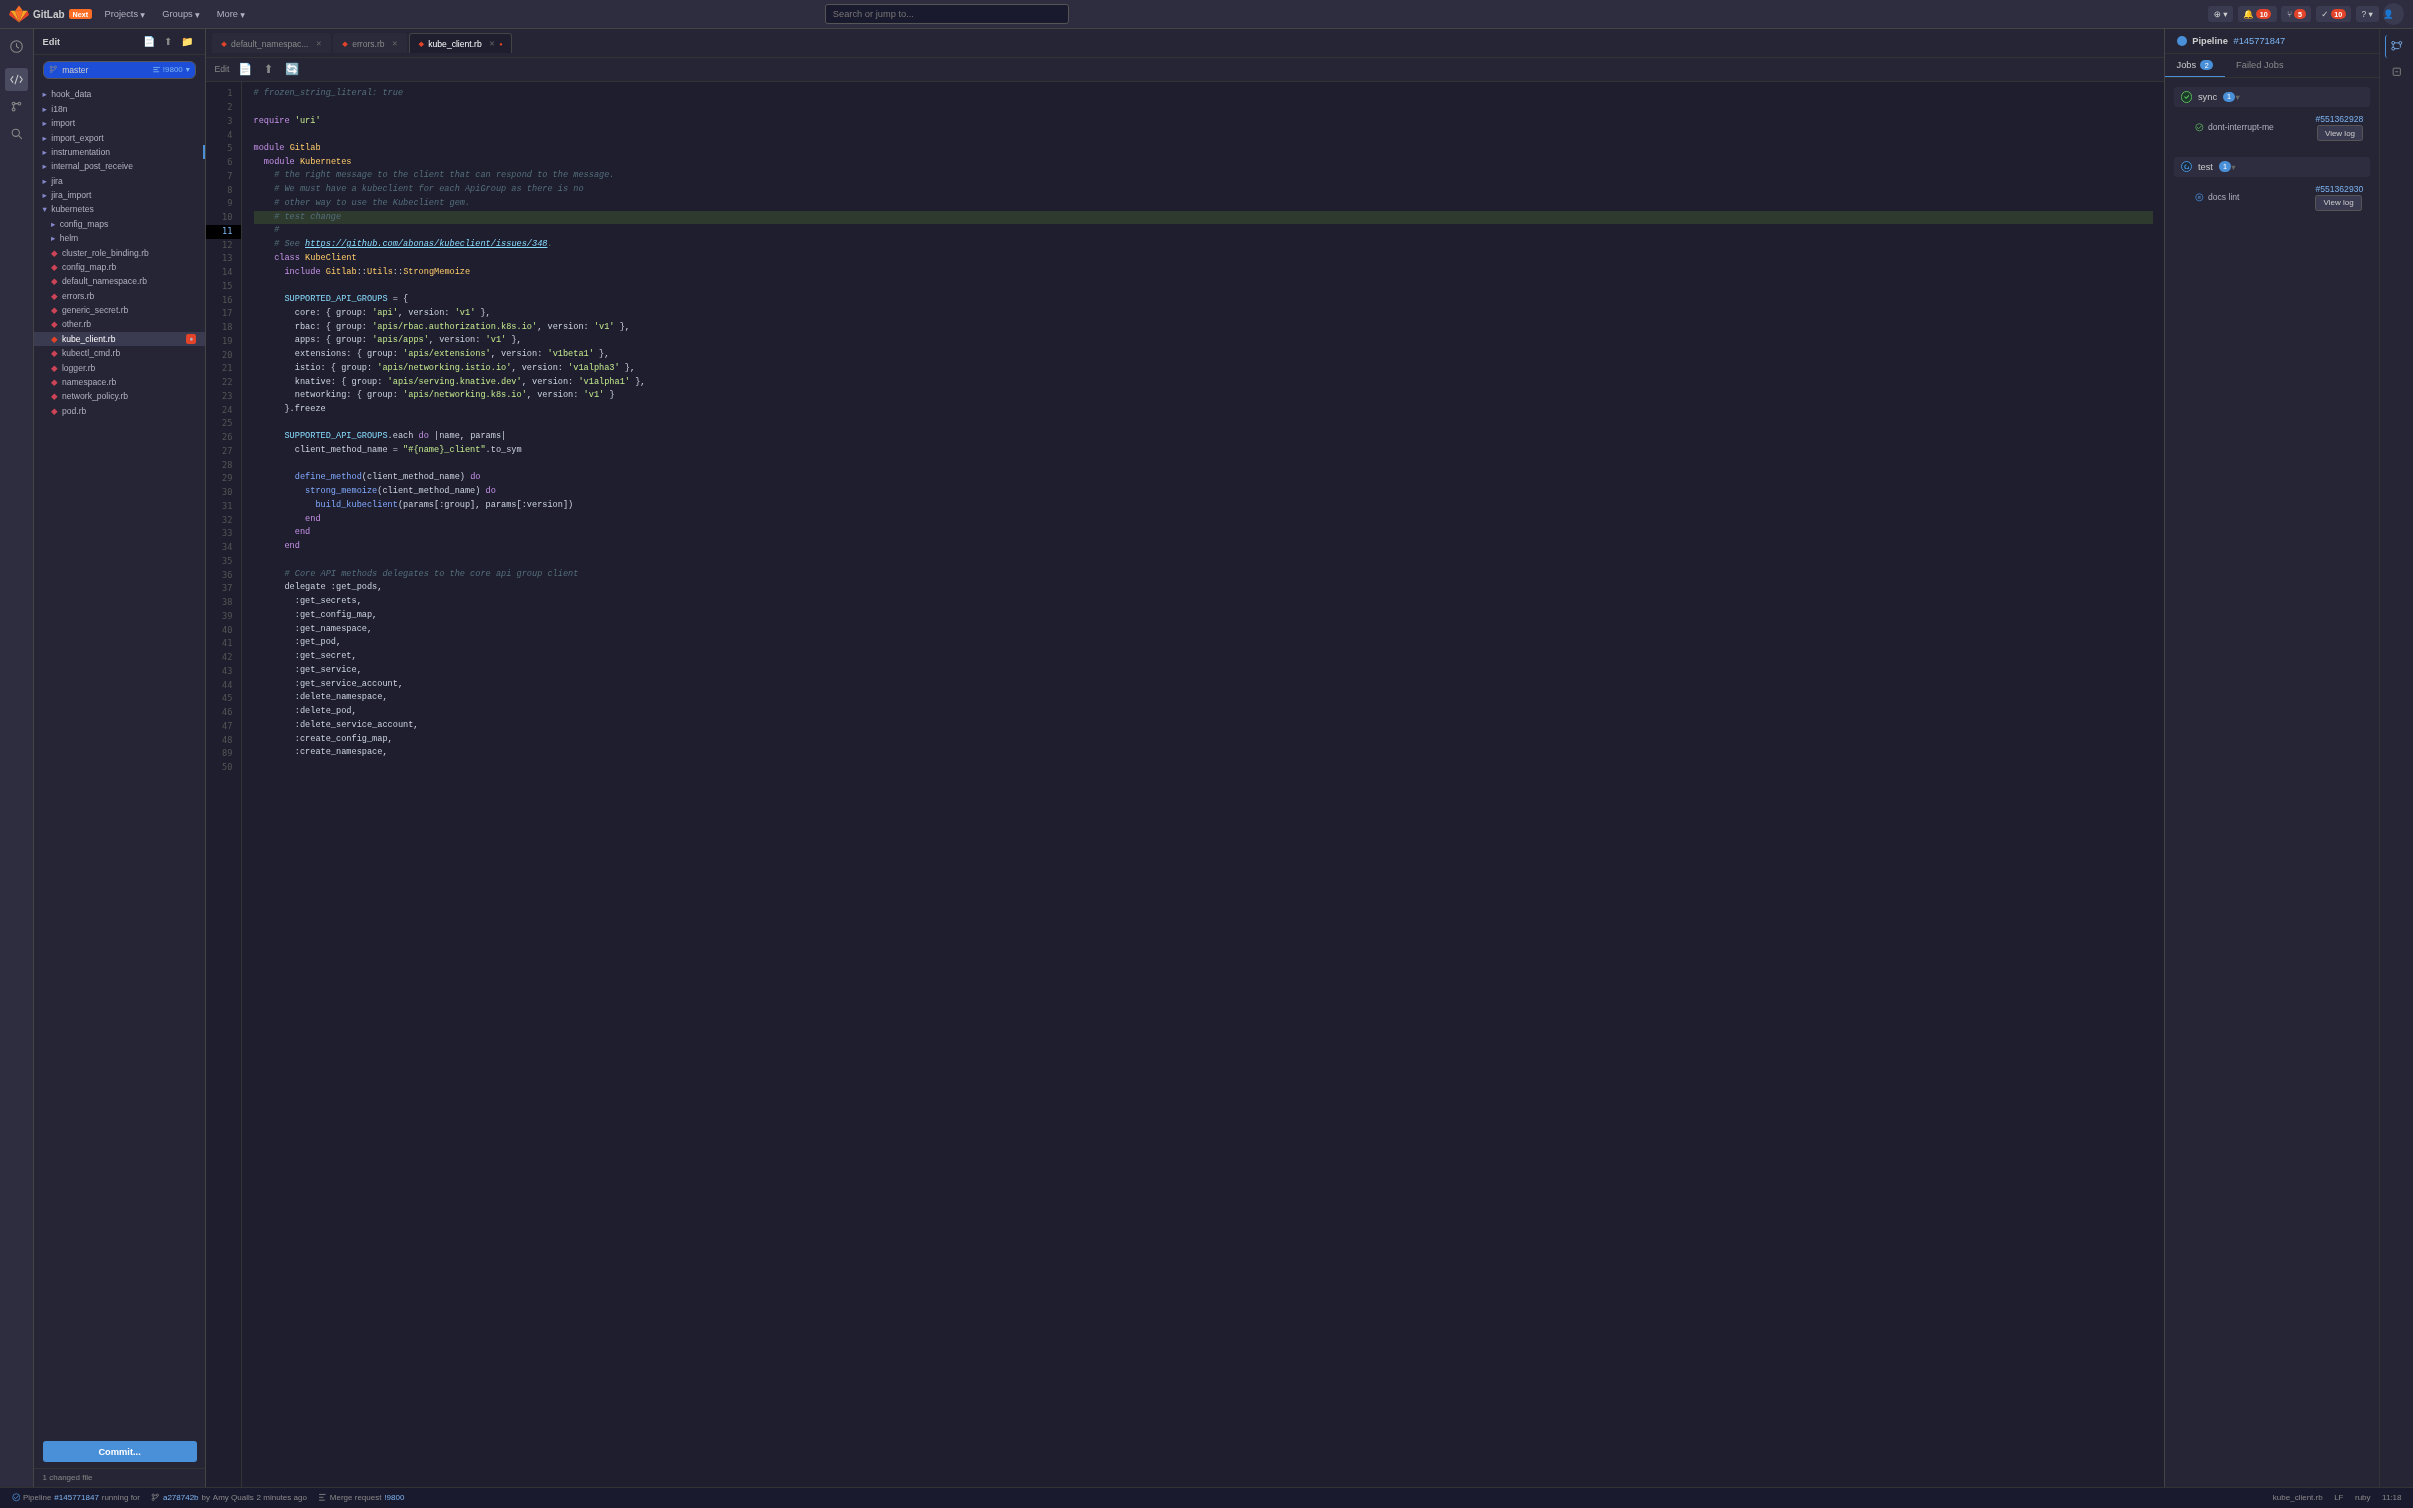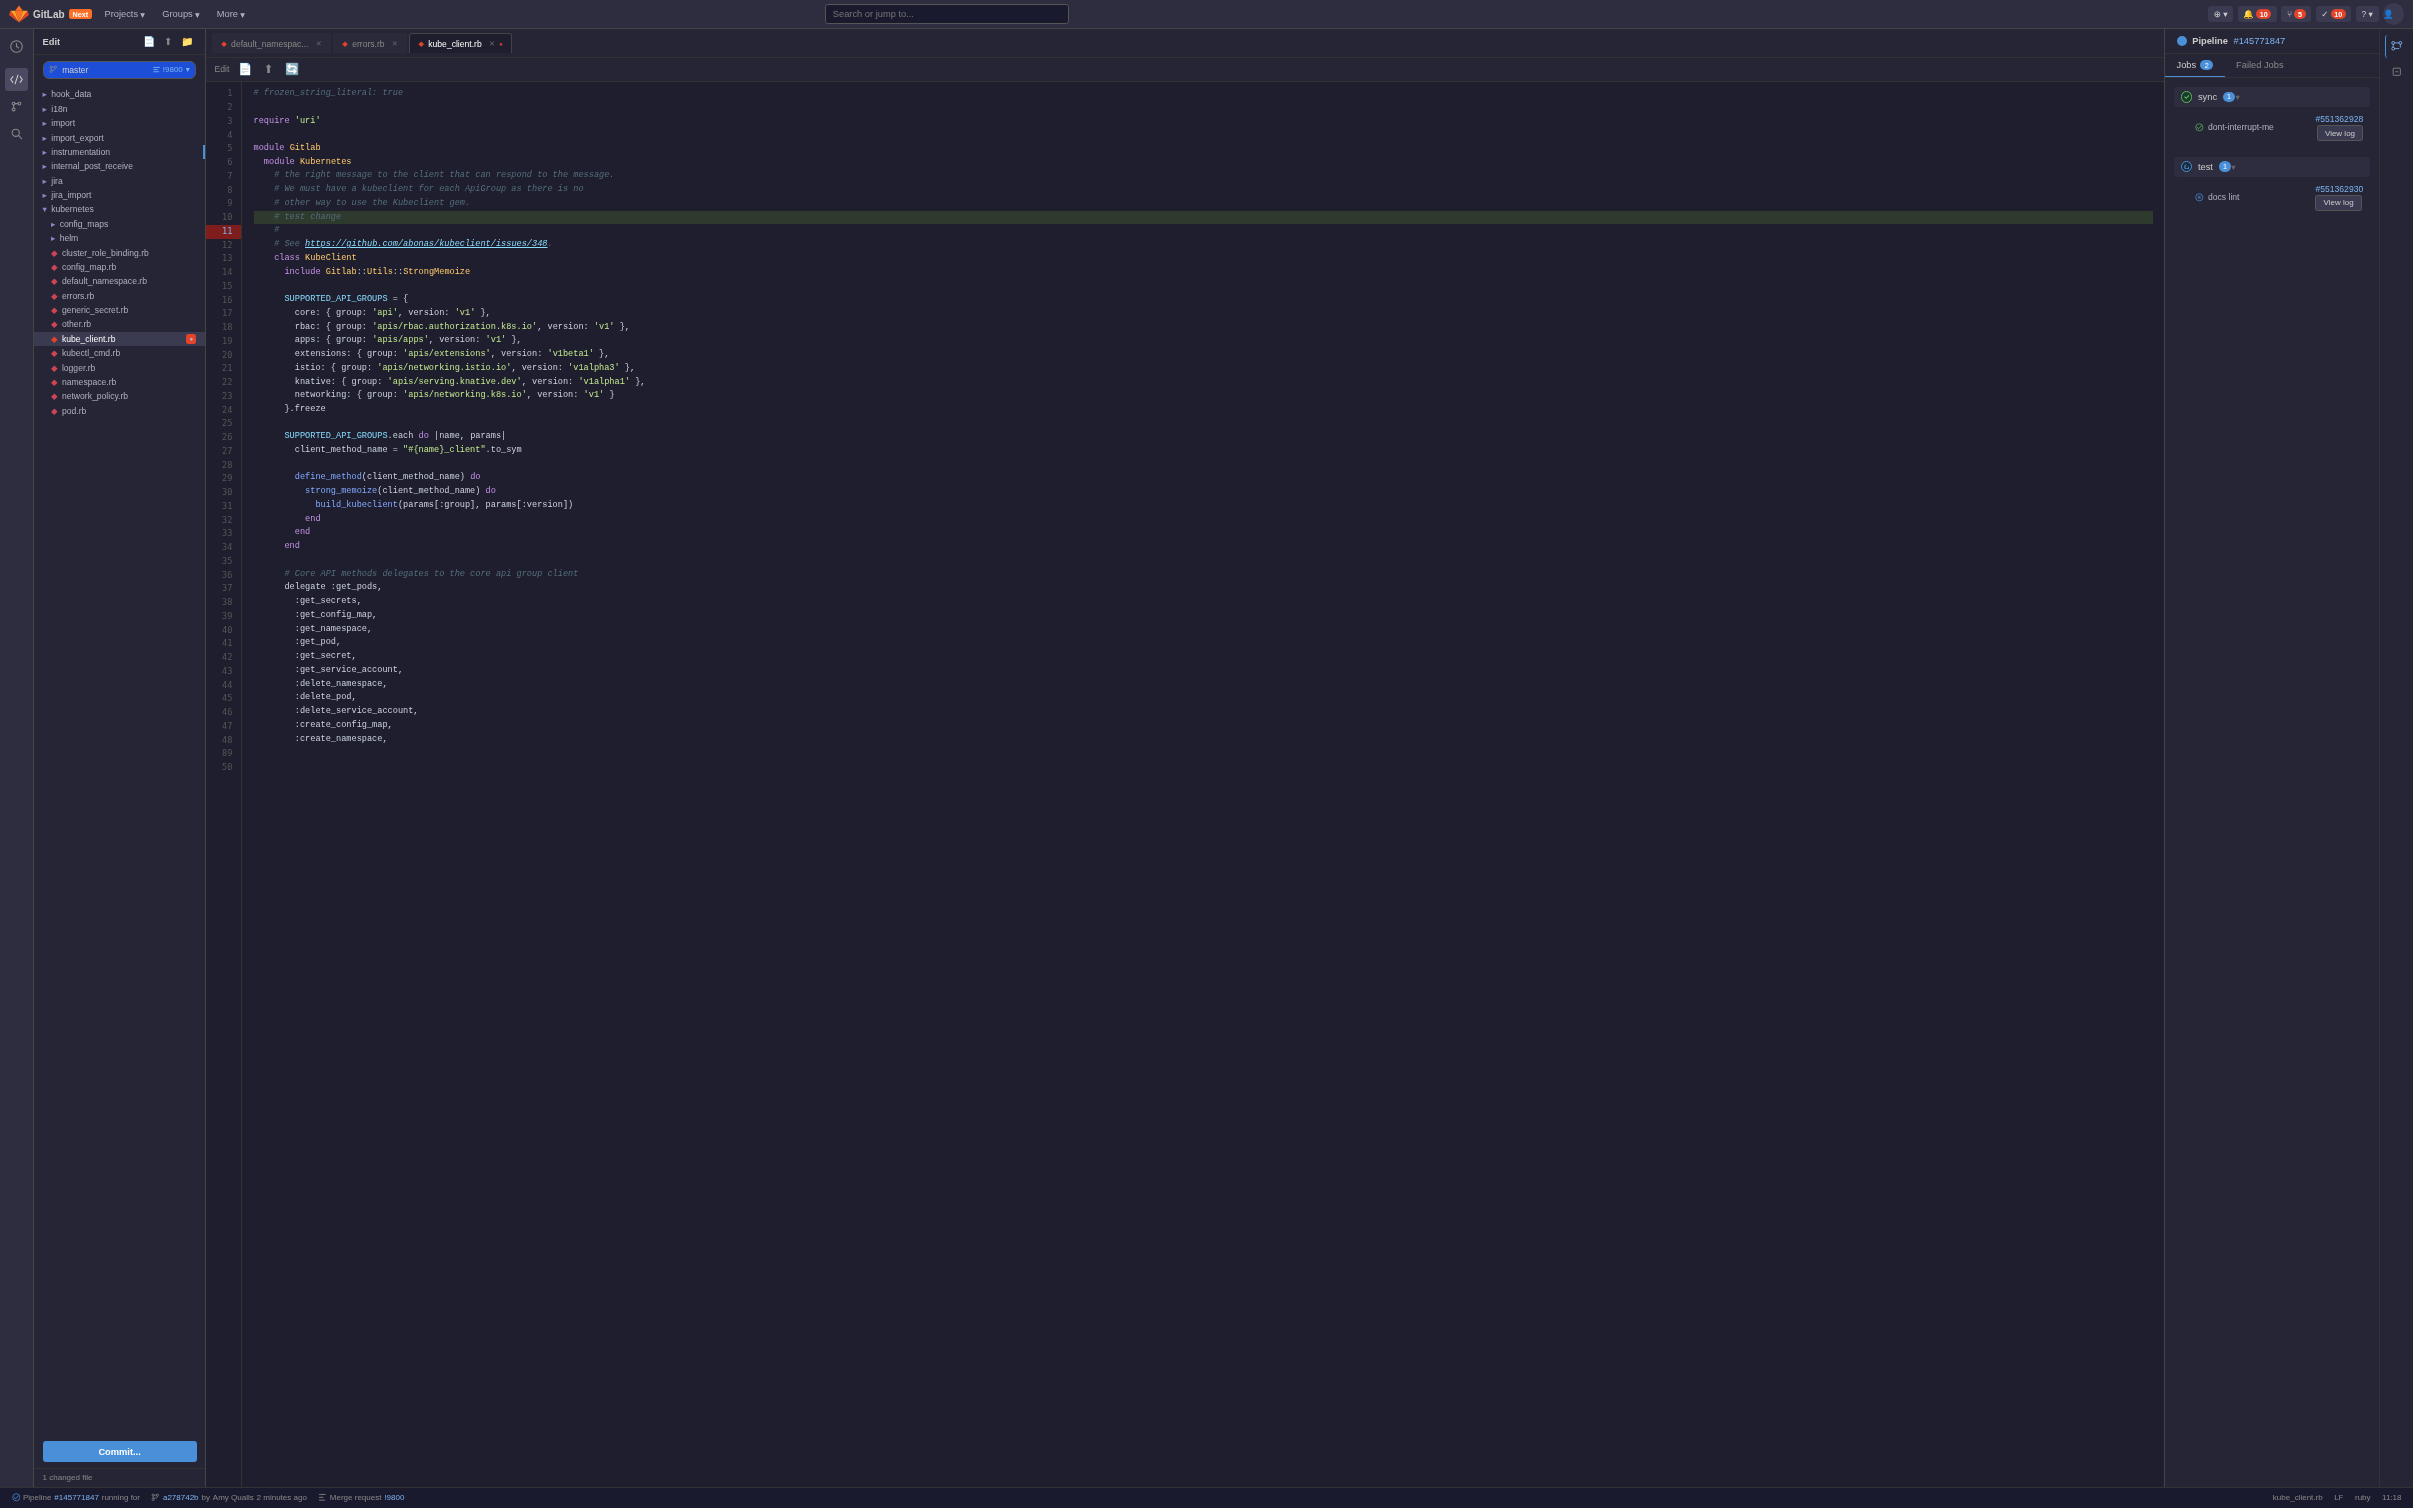--- a/index.html
+++ b/index.html
@@ -346,21 +346,21 @@
         <span>1</span>
           <span>2</span>
           <span>3</span>
           <span>4</span>
           <span>5</span>
         <span>6</span>
           <span>7</span>
           <span>8</span>
           <span>9</span>
           <span>10</span>
-        <span style="color:#7cb3f0;background:#7f1d1d;display:block;padding-right:8.6px;">11</span>
+        <span style="color:#7cb3f0;background:#000000;display:block;padding-right:8.6px;">11</span>
         <span>12</span>
           <span>13</span>
           <span>14</span>
           <span>15</span>
           <span>16</span>
         <span>17</span>
           <span>18</span>
           <span>19</span>
           <span>20</span>
           <span>21</span>
@@ -430,20 +430,21 @@
         <span class="code-line">        <span class="kw">end</span></span>
         <span class="code-line">      <span class="kw">end</span></span>
         <span class="code-line"></span>
         <span class="code-line">      <span class="cmt"># Core API methods delegates to the core api group client</span></span>
         <span class="code-line">      delegate :get_pods,</span>
         <span class="code-line">        :get_secrets,</span>
         <span class="code-line">        :get_config_map,</span>
         <span class="code-line">        :get_namespace,</span>
         <span class="code-line">        :get_pod,</span>
         <span class="code-line">        :get_secret,</span>
+        <span class="code-line">        :get_service,</span>
         <span class="code-line">        :get_service_account,</span>
         <span class="code-line">        :delete_namespace,</span>
         <span class="code-line">        :delete_pod,</span>
         <span class="code-line">        :delete_service_account,</span>
         <span class="code-line">        :create_config_map,</span>
         <span class="code-line">        :create_namespace,</span>
       </div>
     </div>
   </div>
 

